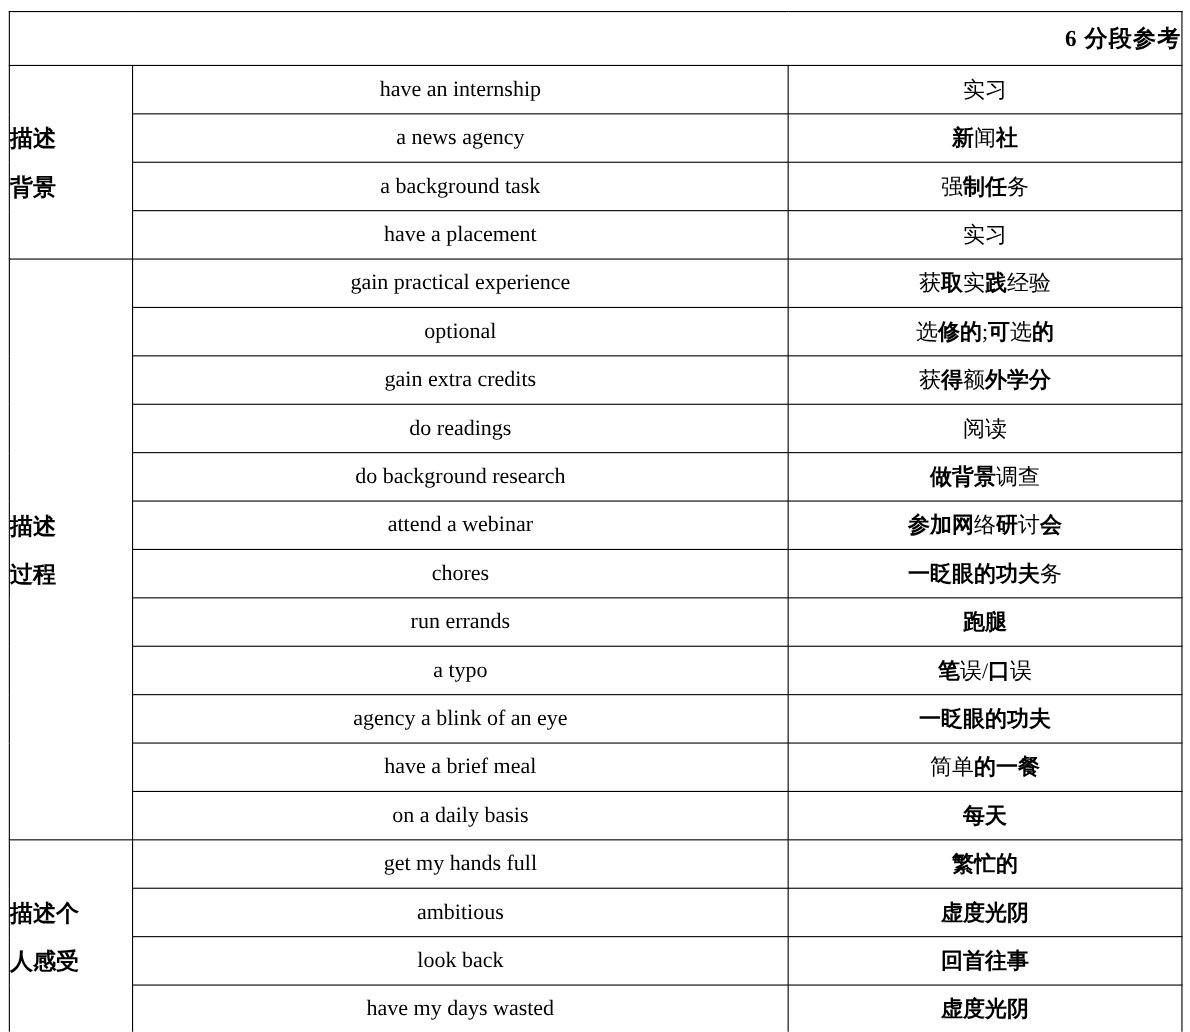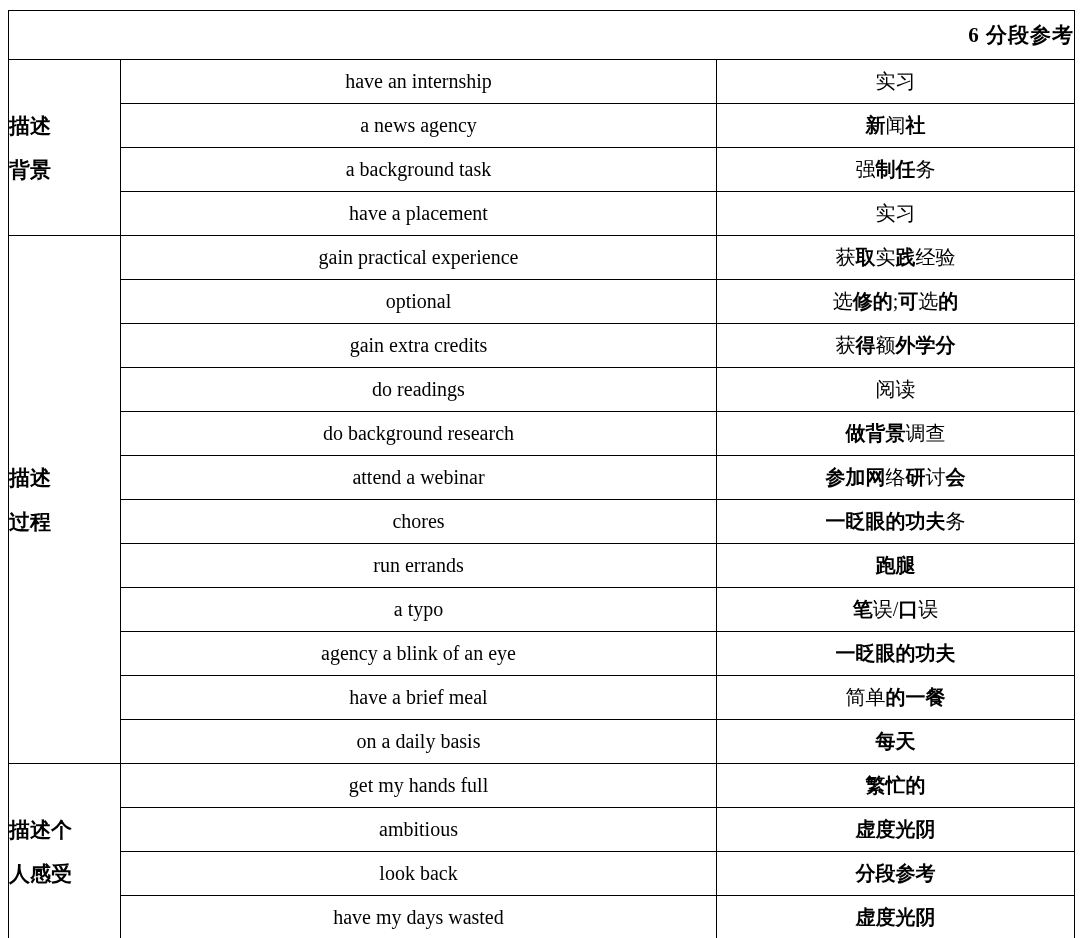--- a/index.html
+++ b/index.html
@@ -162,21 +162,21 @@
           </td>
           <td class="en-cell">get my hands full</td>
           <td class="zh-cell"><span class="zh-bold">繁忙的</span></td>
         </tr>
         <tr>
           <td class="en-cell">ambitious</td>
           <td class="zh-cell"><span class="zh-bold">虚度光阴</span></td>
         </tr>
         <tr>
           <td class="en-cell">look back</td>
-          <td class="zh-cell"><span class="zh-bold">分段参考</span></td>
+          <td class="zh-cell"><span class="zh-bold">回首往事</span></td>
         </tr>
         <tr>
           <td class="en-cell">have my days wasted</td>
           <td class="zh-cell"><span class="zh-bold">虚度光阴</span></td>
         </tr>
       </tbody>
   </table>
 </div>
 
 </body></html>

